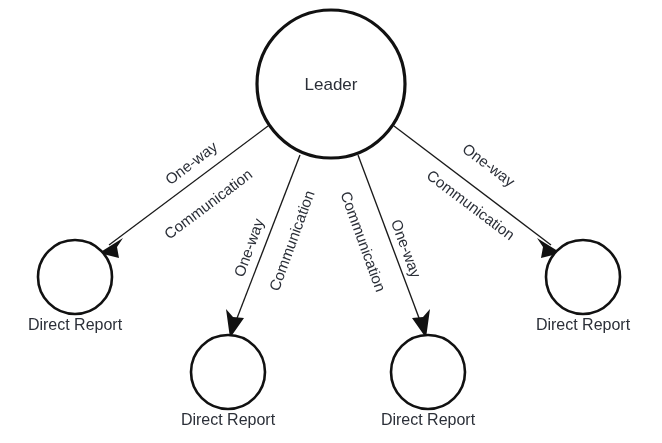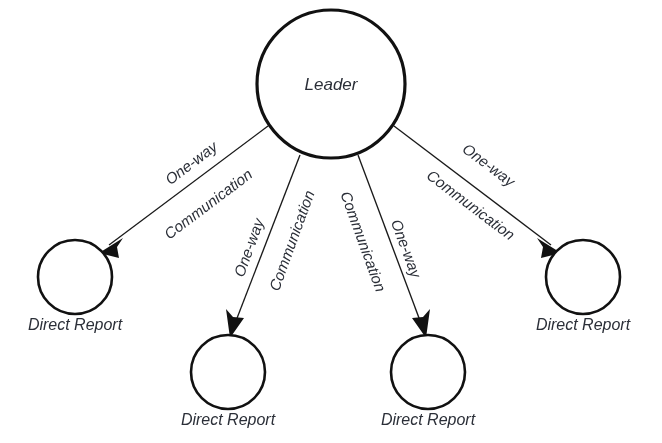--- a/index.html
+++ b/index.html
@@ -10,21 +10,20 @@
   }
   body {
     font-family: "Liberation Sans", sans-serif;
   }
   #diagram-root {
     position: relative;
     width: 648px;
     height: 443px;
     background: #ffffff;
     overflow: hidden;
-    font-style: italic;
   }
   #diagram-svg {
     position: absolute;
     top: 0;
     left: 0;
     width: 662px;
     height: 443px;
     display: block;
   }
   .node-circle {

